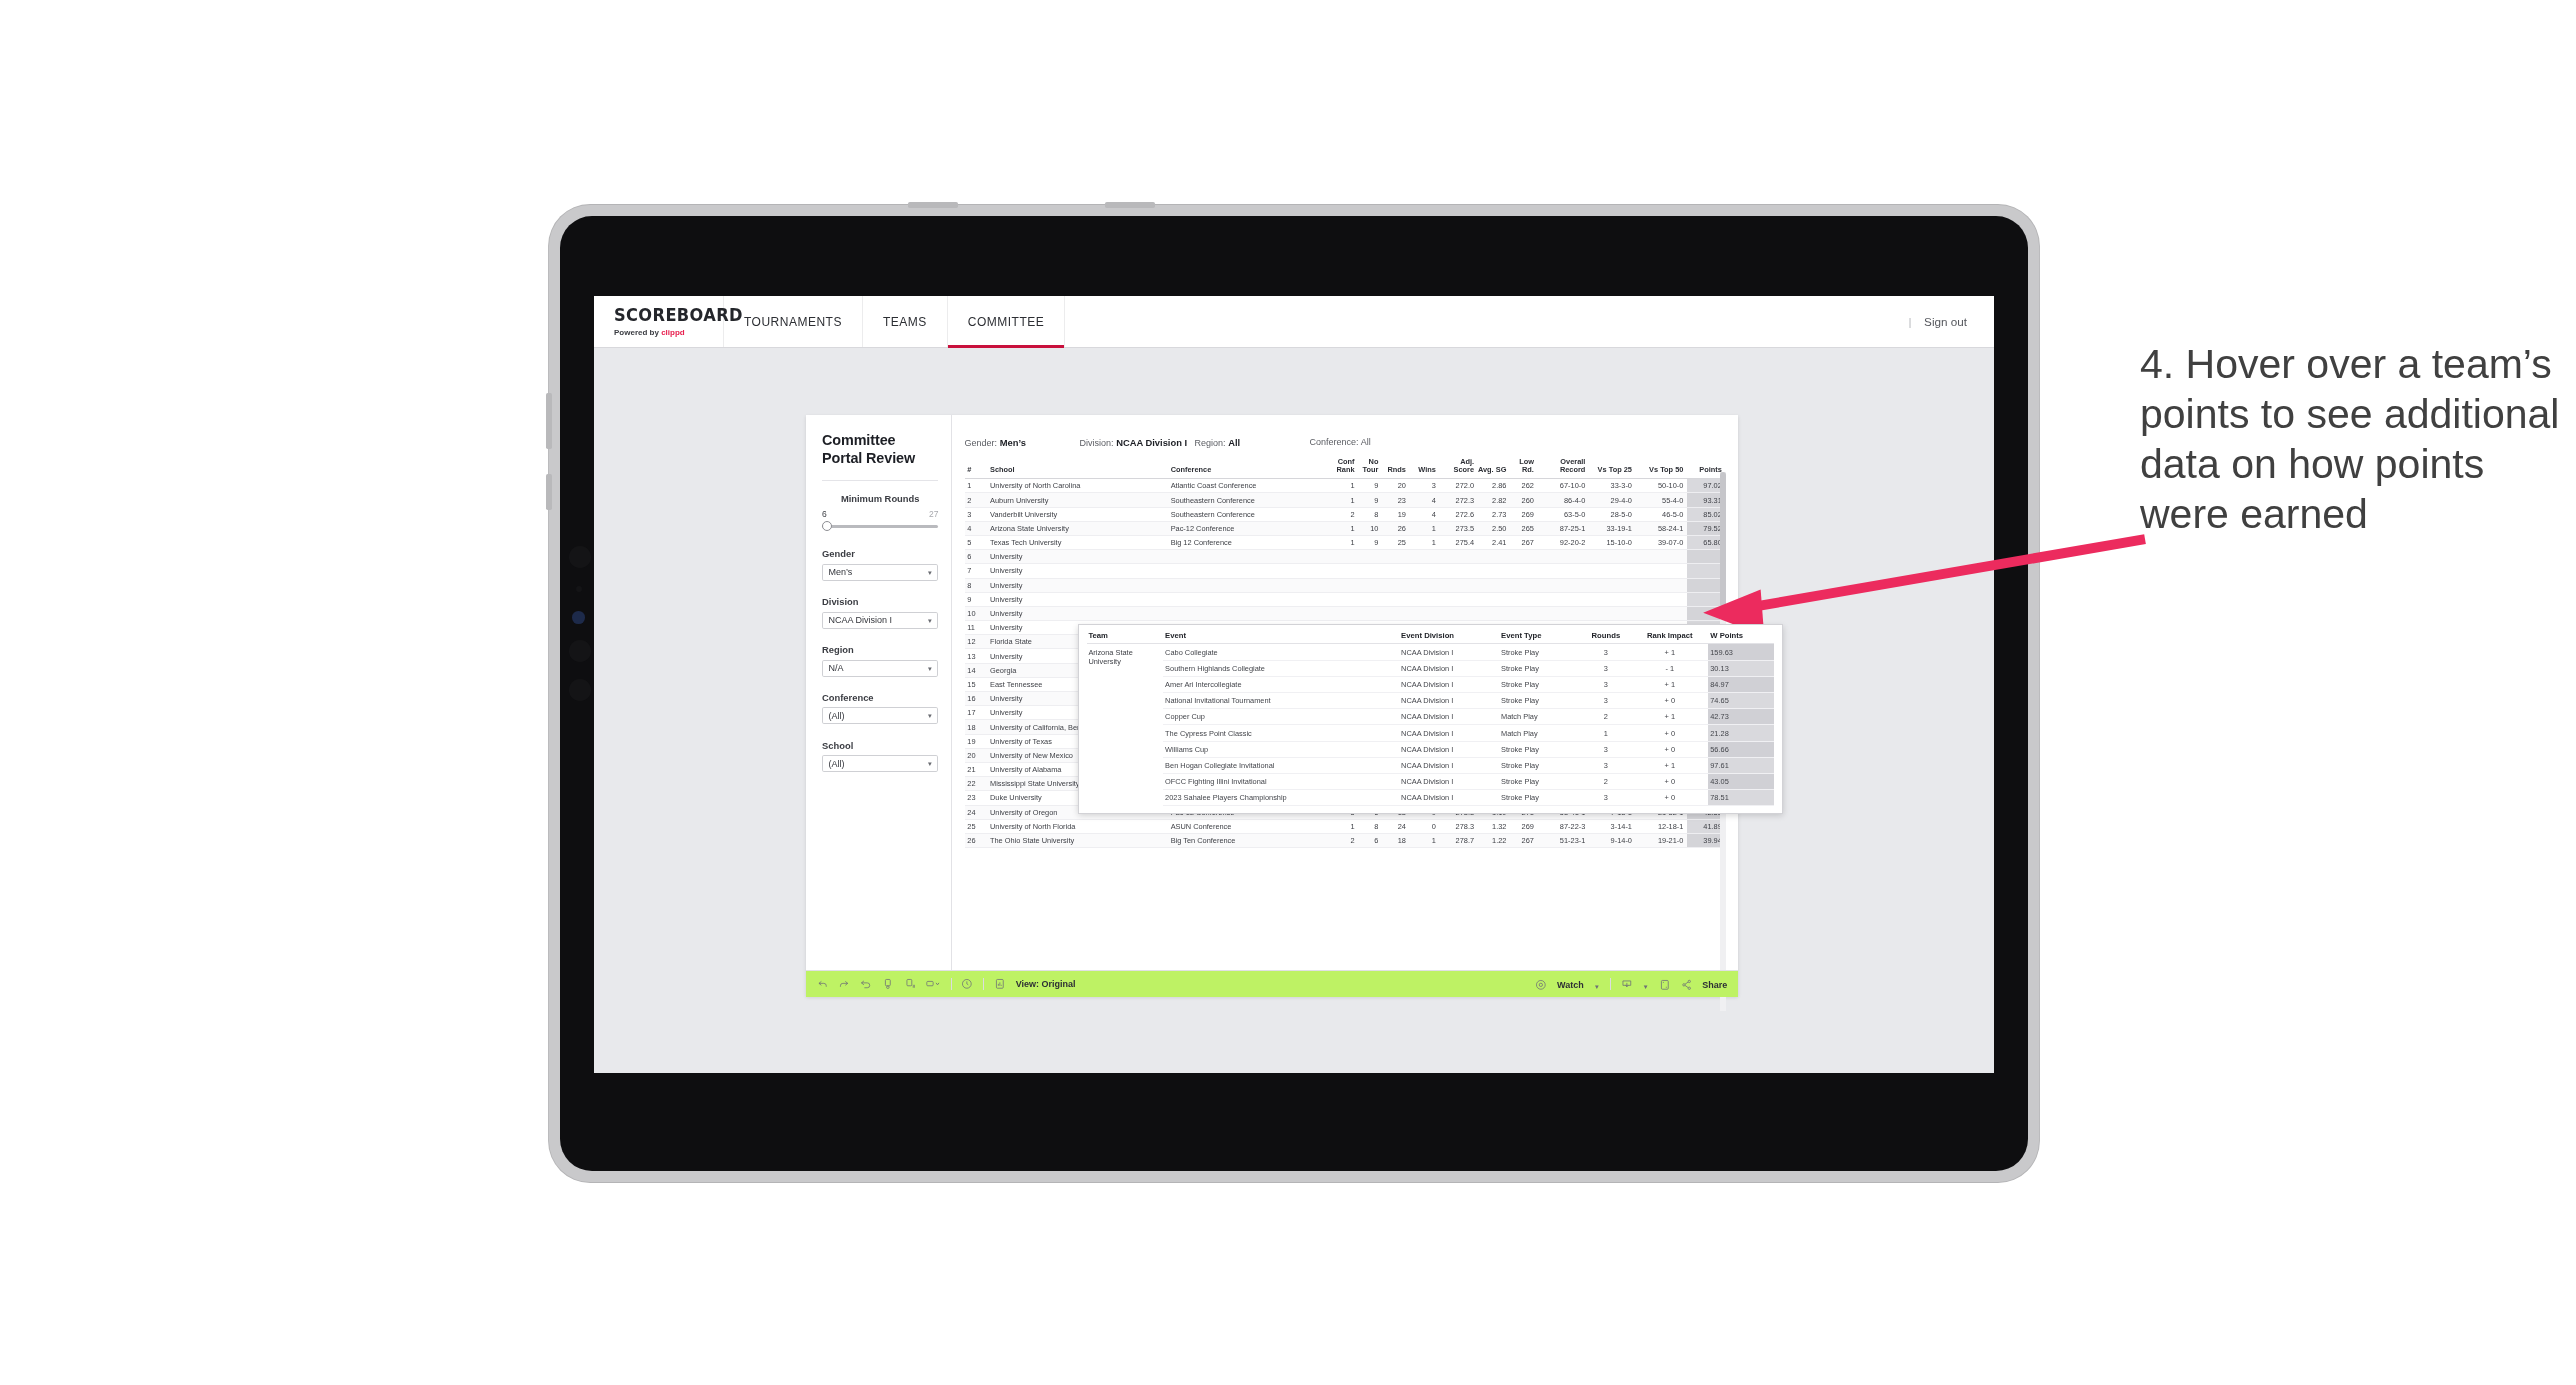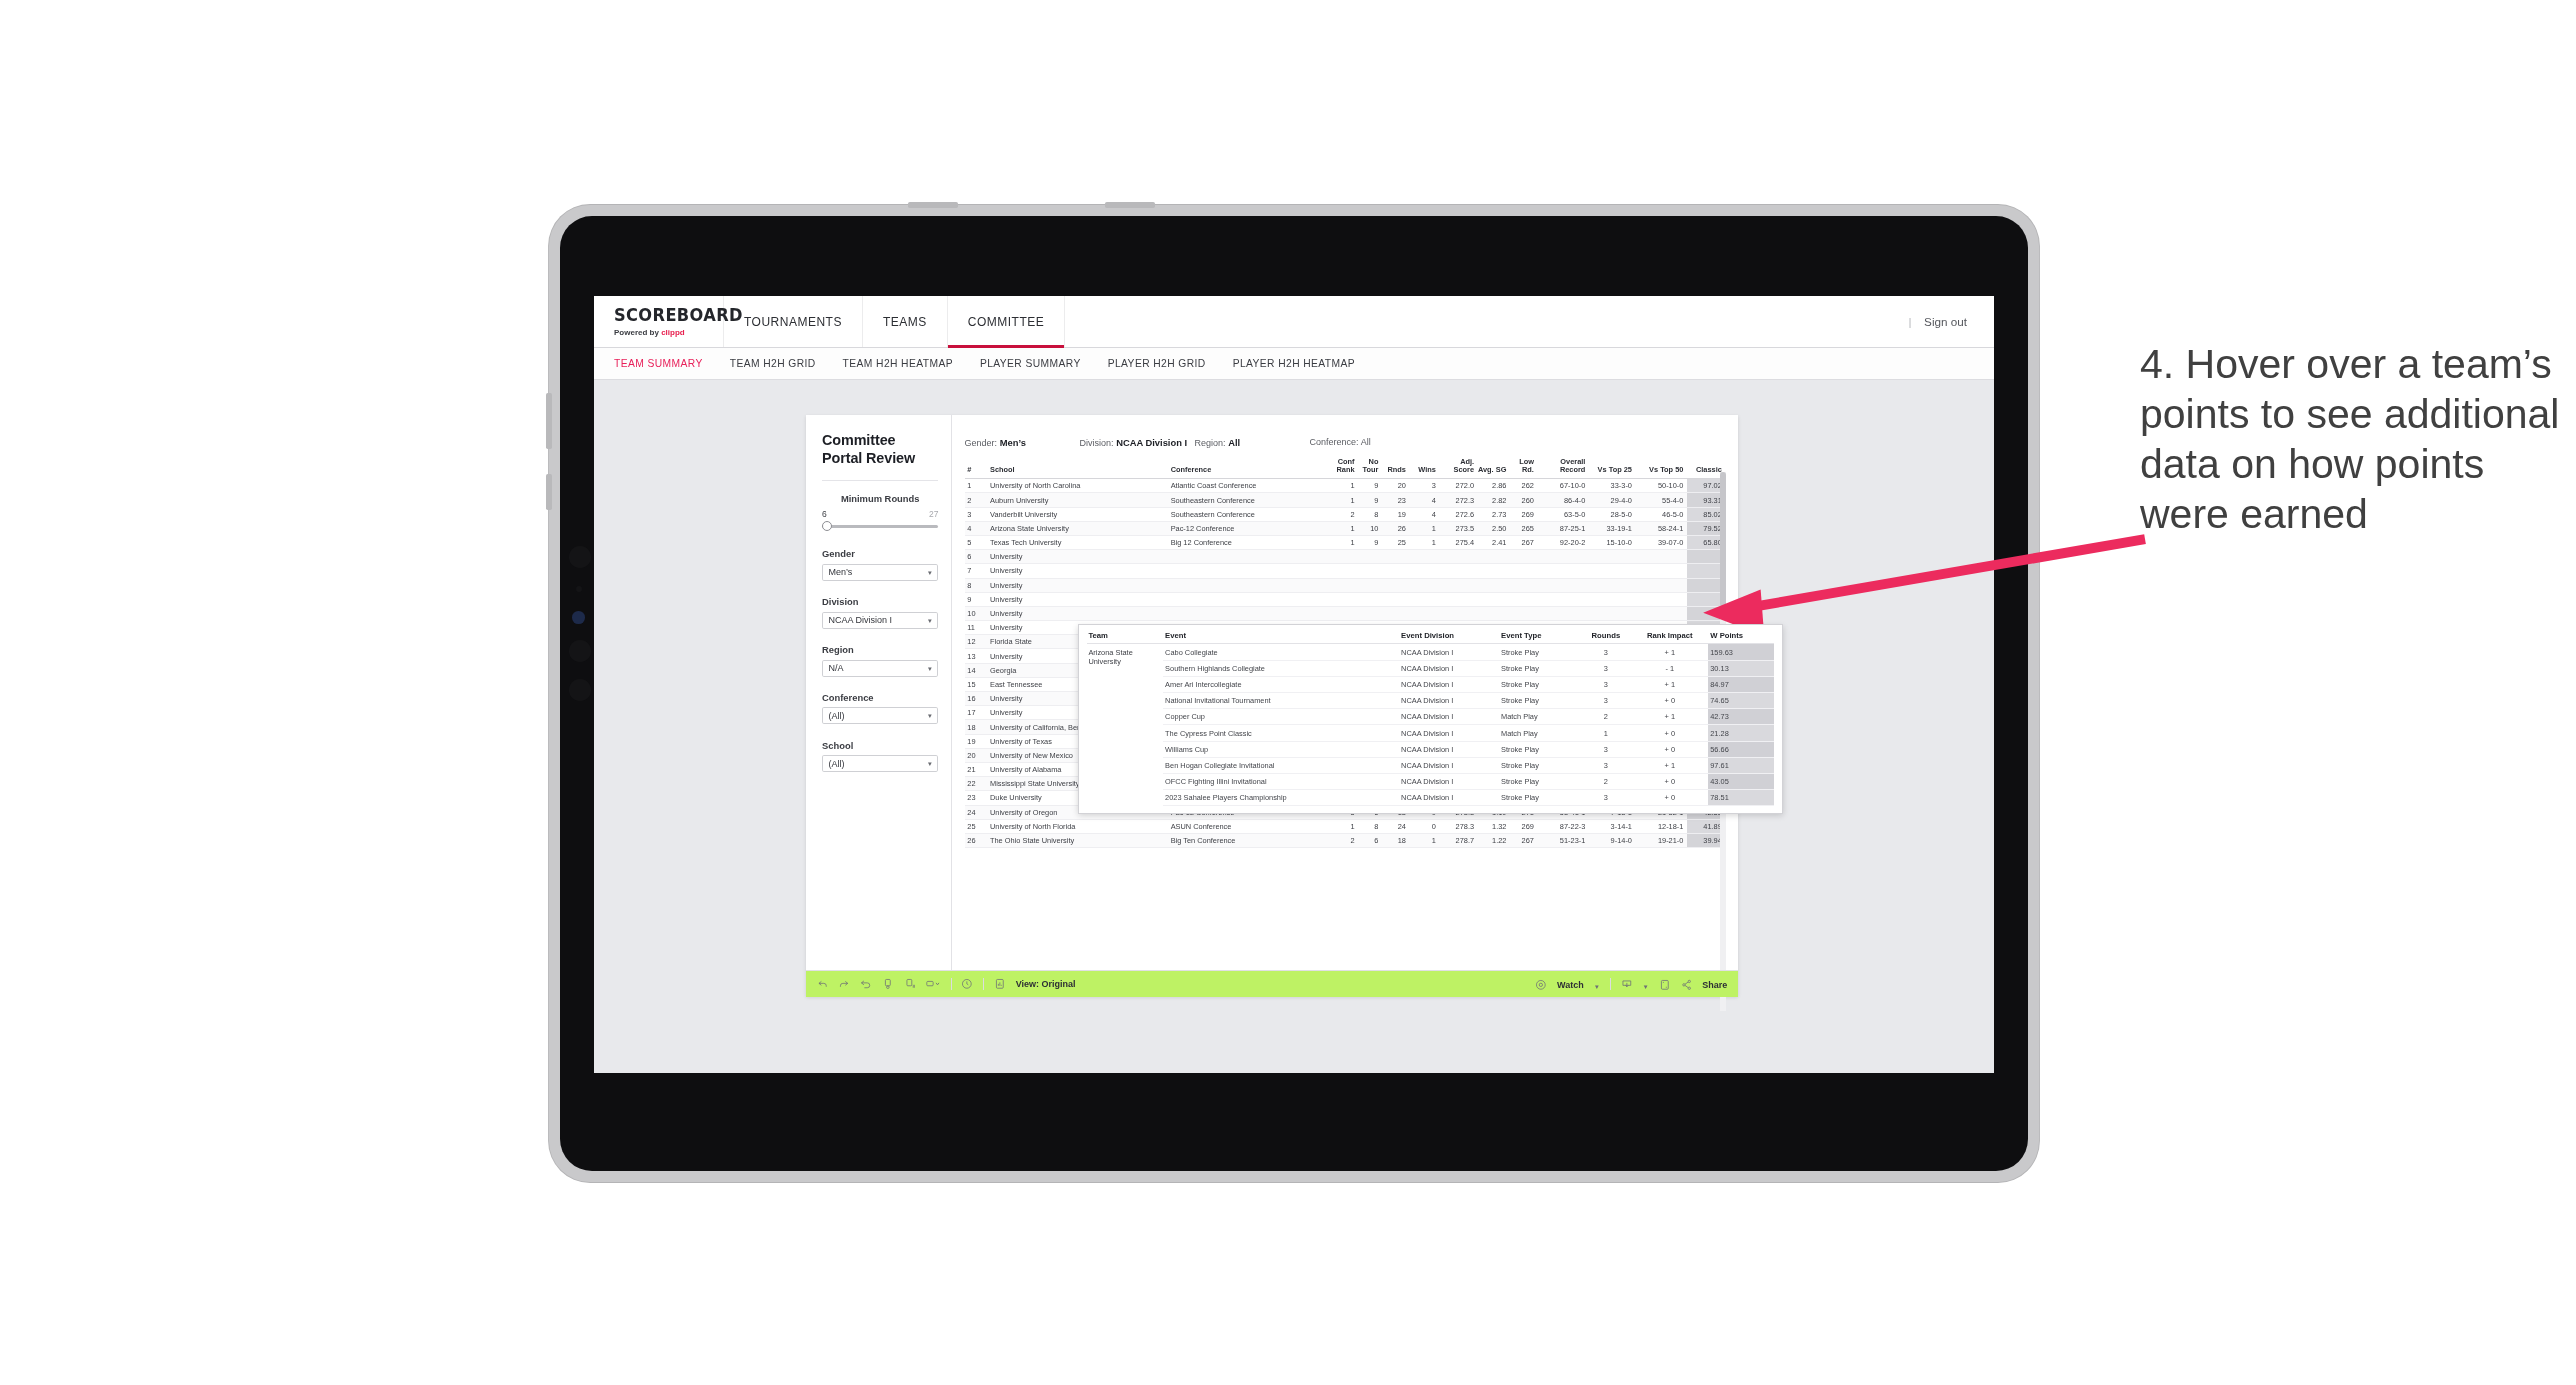--- a/index.html
+++ b/index.html
@@ -232,28 +232,20 @@
     <div class="navtab">TOURNAMENTS</div>
     <div class="navtab">TEAMS</div>
     <div class="navtab active">COMMITTEE</div>
     <div id="nav-spacer"></div>
     <div id="signout-wrap">
       <span id="signout-divider">|</span>
       <span>Sign out</span>
     </div>
   </div>
 
-  <div id="subnav">
-    <div class="subtab active">TEAM SUMMARY</div>
-    <div class="subtab">TEAM H2H GRID</div>
-    <div class="subtab">TEAM H2H HEATMAP</div>
-    <div class="subtab">PLAYER SUMMARY</div>
-    <div class="subtab">PLAYER H2H GRID</div>
-    <div class="subtab">PLAYER H2H HEATMAP</div>
-  </div>
 
   <div id="canvas">
     <div id="viz">
 
       <div id="filters">
         <div id="portal-title">Committee Portal Review</div>
         <div id="portal-rule"></div>
 
         <div class="f-group">
           <div class="f-label" id="minrounds-label">Minimum Rounds</div>
@@ -344,21 +336,21 @@
                 <th>Conf Rank</th>
                 <th>No Tour</th>
                 <th>Rnds</th>
                 <th>Wins</th>
                 <th>Adj. Score</th>
                 <th>Avg. SG</th>
                 <th>Low Rd.</th>
                 <th>Overall Record</th>
                 <th>Vs Top 25</th>
                 <th>Vs Top 50</th>
-                <th>Classic</th>
+                <th>Points</th>
               </tr>
             </thead>
             <tbody id="std-body">
                 <tr>
                   <td class="l">1</td>
                   <td class="l">University of North Carolina</td>
                   <td class="l">Atlantic Coast Conference</td>
                   <td>1</td>
                   <td>9</td>
                   <td>20</td>

